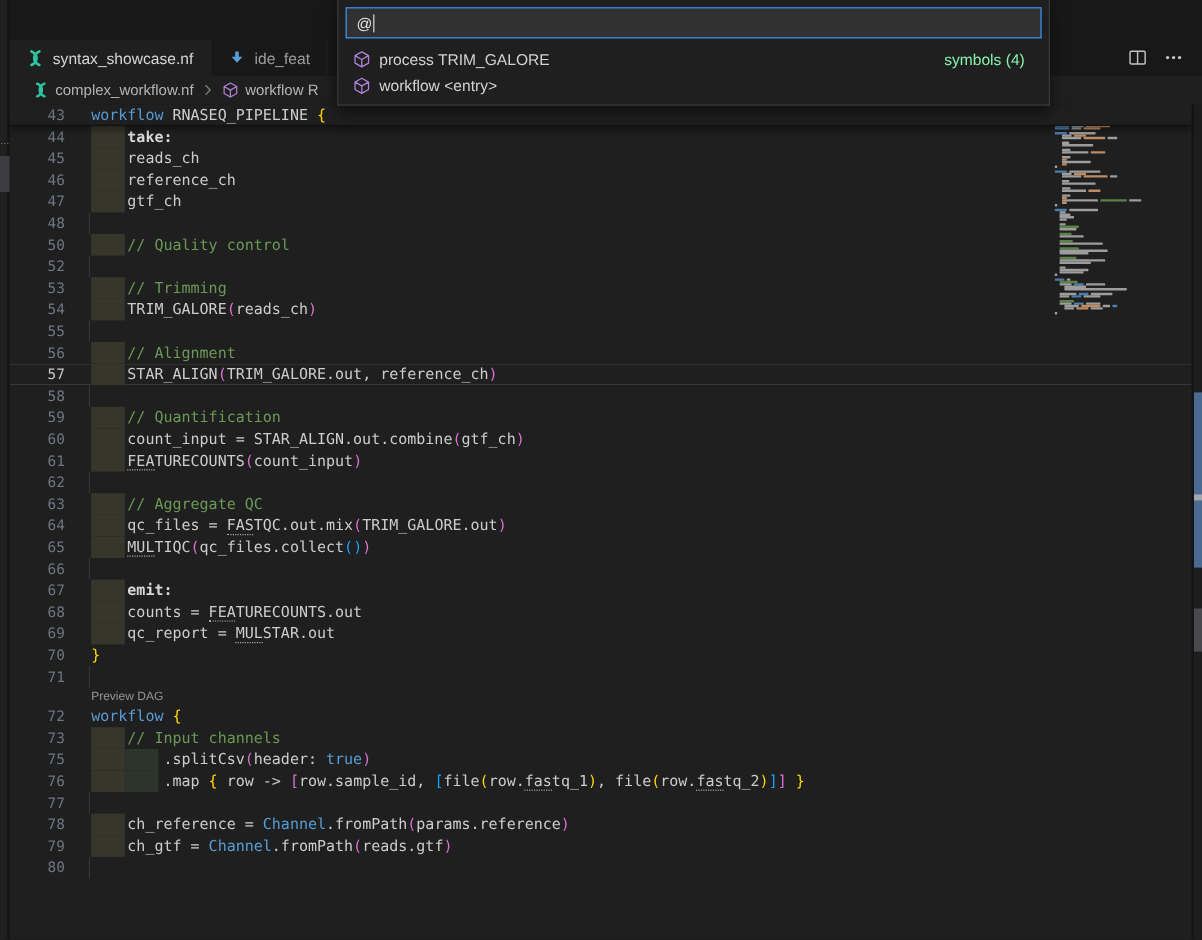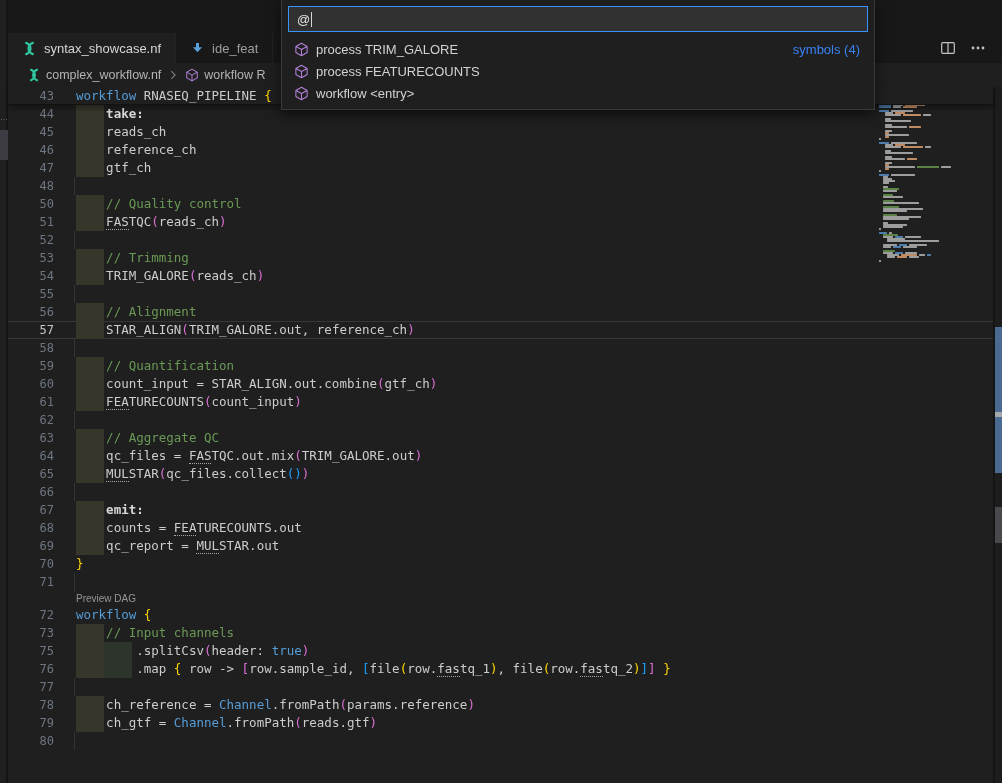--- a/index.html
+++ b/index.html
@@ -62,21 +62,21 @@
                border:1px solid #3a3a3a; border-top:none; box-shadow:0 5px 12px rgba(0,0,0,.55); padding-bottom:5px; }
   .qo-input { margin:6px; height:26px; background:#313131; border:1px solid #3794ff; display:flex; align-items:center;
               padding-left:8px; font-size:13px; color:#e3e3e3; }
   .caret { display:inline-block; width:1px; height:15px; background:#d7d7d7; margin-left:1px; }
   .qo-list { margin-top:3px; }
   .qo-row { position:relative; display:flex; align-items:center; gap:7px; height:22px; margin:0 5px;
             padding-left:7px; font-size:13px; color:#d2d2d2; cursor:pointer; }
   .qo-row .cicon { width:15px; height:15px; color:#b180d7; flex:0 0 auto; }
   .qo-row.selected { background:#0d3a63; color:#ffffff; }
   .qo-row.selected .cicon { color:#ffffff; }
-  .qo-badge { position:absolute; right:9px; color:#3b82f6; font-size:13px; }
+  .qo-badge { position:absolute; right:15px; color:#86efac; font-size:13px; }
   .qo-action { position:absolute; right:9px; width:16px; height:16px; color:#ffffff; }
 </style>
 </head>
 <body>
 
 <svg width="0" height="0" style="position:absolute">
   <defs>
     <g id="i-nextflow">
       <path d="M4.5 2 C 10.5 4.5, 10.5 11.5, 4.5 14" fill="none" stroke="#2ec4a0" stroke-width="2.4" stroke-linecap="round"></path>
       <path d="M11.5 14 C 5.5 11.5, 5.5 4.5, 11.5 2" fill="none" stroke="#2ec4a0" stroke-width="2.4" stroke-linecap="round"></path>
@@ -172,24 +172,20 @@
         </div>
         <div class="row">
           <div class="ln">48</div>
           <div class="code"><i class="guide"></i></div>
         </div>
         <div class="row">
           <div class="ln">50</div>
           <div class="code"><i class="bar1"></i><span class="tk-w">    </span><span class="tk-c">// Quality control</span></div>
         </div>
         <div class="row">
-          <div class="ln">51</div>
-          <div class="code"><i class="bar1"></i><span class="tk-w">    </span><span class="tk-h">FAS</span><span class="tk-w">TQC</span><span class="tk-p">(</span><span class="tk-w">reads_ch</span><span class="tk-p">)</span></div>
-        </div>
-        <div class="row">
           <div class="ln">52</div>
           <div class="code"><i class="guide"></i></div>
         </div>
         <div class="row">
           <div class="ln">53</div>
           <div class="code"><i class="bar1"></i><span class="tk-w">    </span><span class="tk-c">// Trimming</span></div>
         </div>
         <div class="row">
           <div class="ln">54</div>
           <div class="code"><i class="bar1"></i><span class="tk-w">    TRIM_GALORE</span><span class="tk-p">(</span><span class="tk-w">reads_ch</span><span class="tk-p">)</span></div>
@@ -229,21 +225,21 @@
         <div class="row">
           <div class="ln">63</div>
           <div class="code"><i class="bar1"></i><span class="tk-w">    </span><span class="tk-c">// Aggregate QC</span></div>
         </div>
         <div class="row">
           <div class="ln">64</div>
           <div class="code"><i class="bar1"></i><span class="tk-w">    qc_files = </span><span class="tk-h">FAS</span><span class="tk-w">TQC.out.mix</span><span class="tk-p">(</span><span class="tk-w">TRIM_GALORE.out</span><span class="tk-p">)</span></div>
         </div>
         <div class="row">
           <div class="ln">65</div>
-          <div class="code"><i class="bar1"></i><span class="tk-w">    </span><span class="tk-h">MUL</span><span class="tk-w">STAR</span><span class="tk-p">(</span><span class="tk-w">qc_files.collect</span><span class="tk-u">()</span><span class="tk-p">)</span></div>
+          <div class="code"><i class="bar1"></i><span class="tk-w">    </span><span class="tk-h">MUL</span><span class="tk-w">TIQC</span><span class="tk-p">(</span><span class="tk-w">qc_files.collect</span><span class="tk-u">()</span><span class="tk-p">)</span></div>
         </div>
         <div class="row">
           <div class="ln">66</div>
           <div class="code"><i class="guide"></i></div>
         </div>
         <div class="row">
           <div class="ln">67</div>
           <div class="code"><i class="bar1"></i><span class="tk-w">    </span><span class="tk-lb">emit:</span></div>
         </div>
         <div class="row">
@@ -401,24 +397,18 @@
           <svg class="cicon" viewBox="0 0 16 16">
             <use href="#i-cube"></use>
           </svg>
           <span>process TRIM_GALORE</span>
           <span class="qo-badge">symbols (4)</span>
         </div>
         <div class="qo-row">
           <svg class="cicon" viewBox="0 0 16 16">
             <use href="#i-cube"></use>
           </svg>
-          <span>process FEATURECOUNTS</span>
-        </div>
-        <div class="qo-row">
-          <svg class="cicon" viewBox="0 0 16 16">
-            <use href="#i-cube"></use>
-          </svg>
           <span>workflow &lt;entry&gt;</span>
         </div>
       </div>
   </div>
 
 </div>
 
 </body></html>

